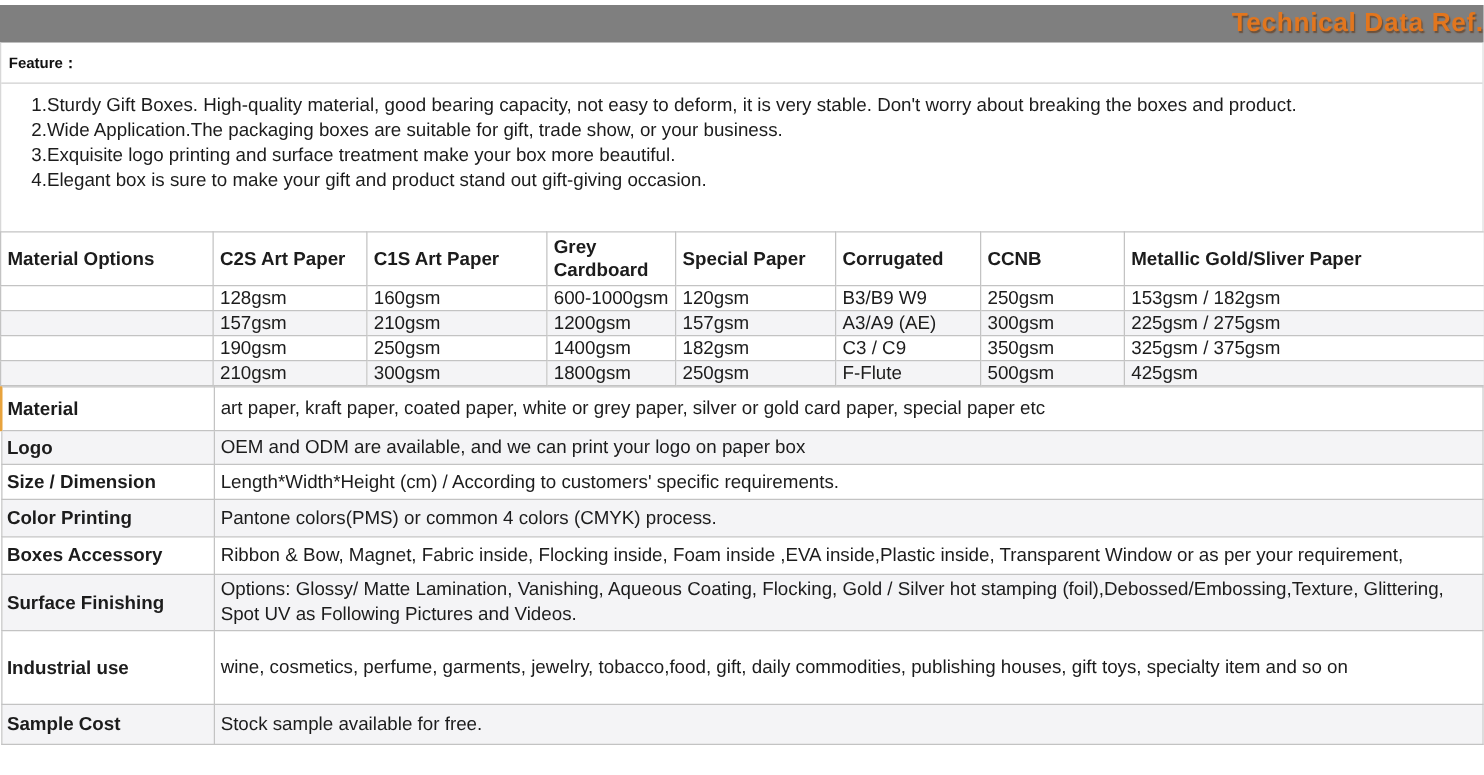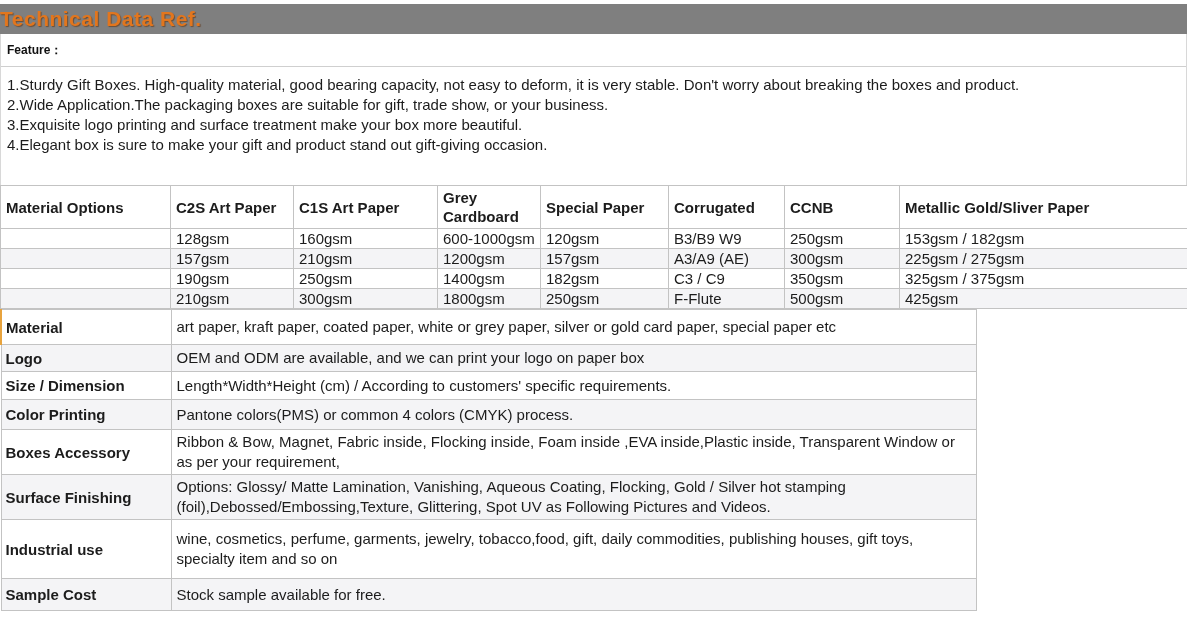--- a/index.html
+++ b/index.html
@@ -5,44 +5,44 @@
   html,body{margin:0;padding:0;}
   body{
     width:1187px;height:620px;
     background:#ffffff;color:#1c1c1c;
     font-family:"Liberation Sans",sans-serif;
     overflow:hidden;
   }
   .titlebar{
     margin-top:4px;height:30px;
     background:var(--bar_gray);
-    display:flex;align-items:center;justify-content:flex-start;
+    display:flex;align-items:center;justify-content:flex-end;
   }
   .titlebar .title-text{
     color:var(--title_orange);
     font-weight:bold;font-size:21px;
     text-shadow:1px 1px 1px rgba(90,40,0,.55);
     letter-spacing:.5px;
   }
   .content-frame{
     border-left:1px solid #d8d8d8;
     border-right:1px solid #d8d8d8;
   }
   .feature-heading{
     height:32px;line-height:32px;
     padding-left:6px;
     font-weight:bold;font-size:12px;color:#111;
     border-bottom:1px solid #cfcfcf;
   }
   .feature-list{
     height:110px;
-    padding:8px 6px 0 6px;
+    padding:8px 6px 0 24px;
     font-size:15px;line-height:20px;
   }
-  table{border-collapse:collapse;table-layout:fixed;width:977px;}
+  table{border-collapse:collapse;table-layout:fixed;width:1187px;}
   th,td{
     border:1px solid var(--border_gray);
     font-size:15px;text-align:left;
     overflow:hidden;white-space:normal;
   }
   .materials-table th{
     font-weight:bold;padding:2px 5px;
     height:37px;vertical-align:middle;line-height:19px;
   }
   .materials-table td{

